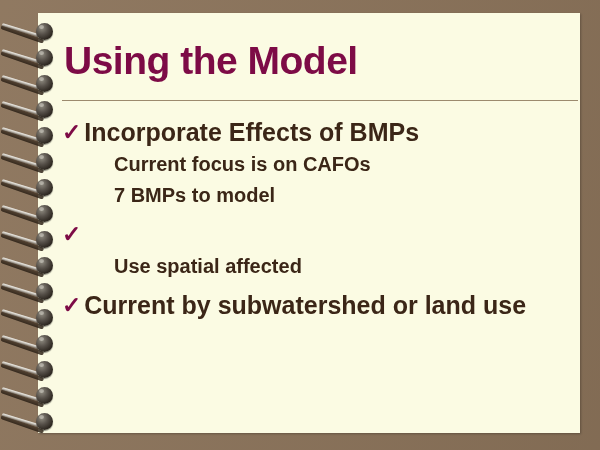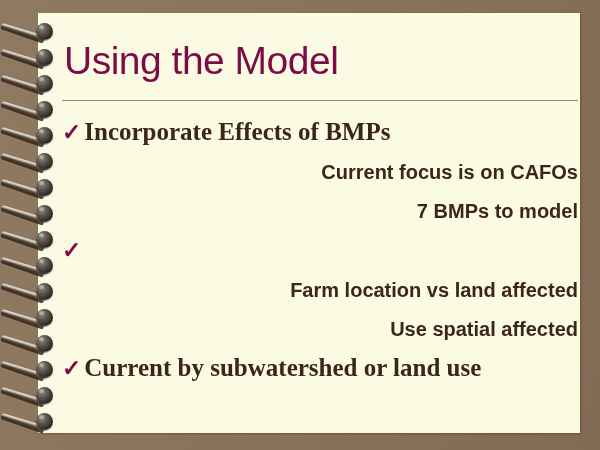--- a/index.html
+++ b/index.html
@@ -113,21 +113,21 @@
     top: 0;
     width: 542px;
     height: 420px;
   }
 
   #title {
     position: absolute;
     left: 26px;
     top: 26px;
     font-size: 39px;
-    font-weight: normal;
+    font-weight: bold;
     color: #7d0b46;
     letter-spacing: -0.5px;
     white-space: nowrap;
     text-align: right;
   }
 
   #title-rule {
     position: absolute;
     left: 24px;
     top: 87px;
@@ -157,31 +157,29 @@
   .check {
     color: #7d0b46;
     font-size: 23px;
     line-height: 30px;
     margin-right: 3px;
     flex: none;
   }
 
   .bullet-l1-text {
     max-width: 470px;
-    font-family: Liberation Serif, serif;
   }
 
   .bullet-l2 {
     font-size: 20px;
     font-weight: bold;
     color: #3b2617;
     line-height: 27px;
     margin-left: 52px;
-    margin-top: 12px;
-    text-align: right;
+    margin-top: 4px;
   }
 </style>
 </head>
 <body>
 
 <div id="slide">
 
   <div id="bg-texture"></div>
 
   <div id="paper">
@@ -196,21 +194,20 @@
         <div class="bullet-l1">
           <span class="check">✓</span>
           <span class="bullet-l1-text">Incorporate Effects of BMPs</span>
         </div>
         <div class="bullet-l2">Current focus is on CAFOs</div>
         <div class="bullet-l2">7 BMPs to model</div>
 
         <div class="bullet-l1">
           <span class="check">✓</span>
         </div>
-        <div class="bullet-l2">Farm location vs land affected</div>
         <div class="bullet-l2">Use spatial affected</div>
 
         <div class="bullet-l1">
           <span class="check">✓</span>
           <span class="bullet-l1-text">Current by subwatershed or land use</span>
         </div>
 
       </div>
     </div>
   </div>

